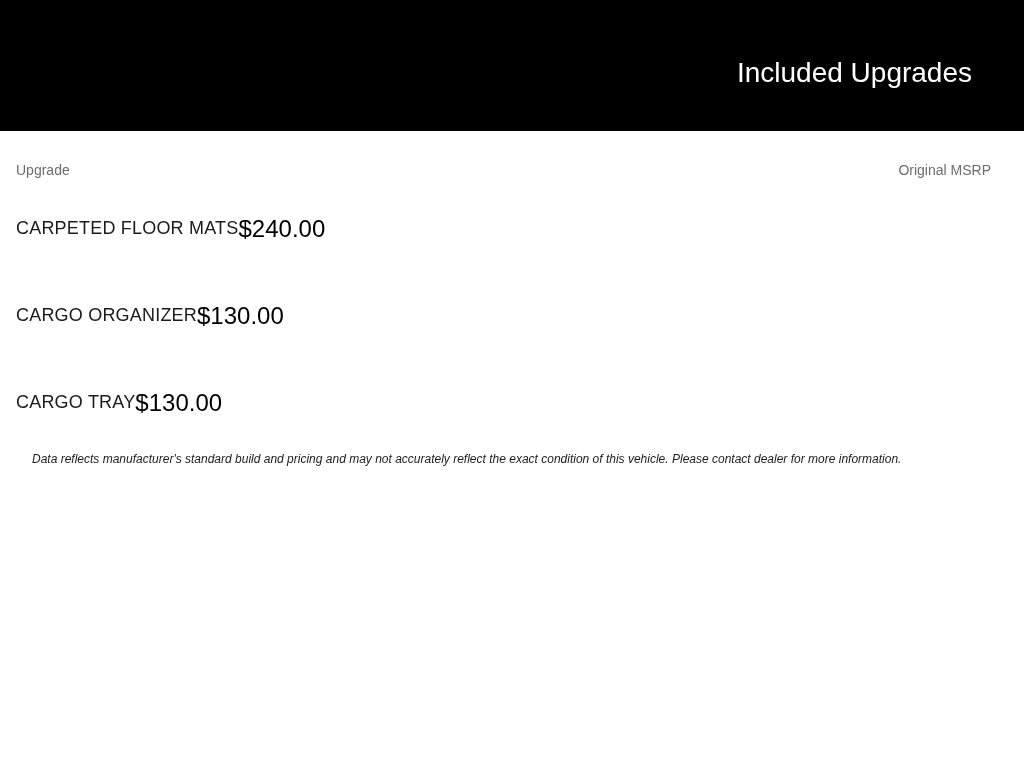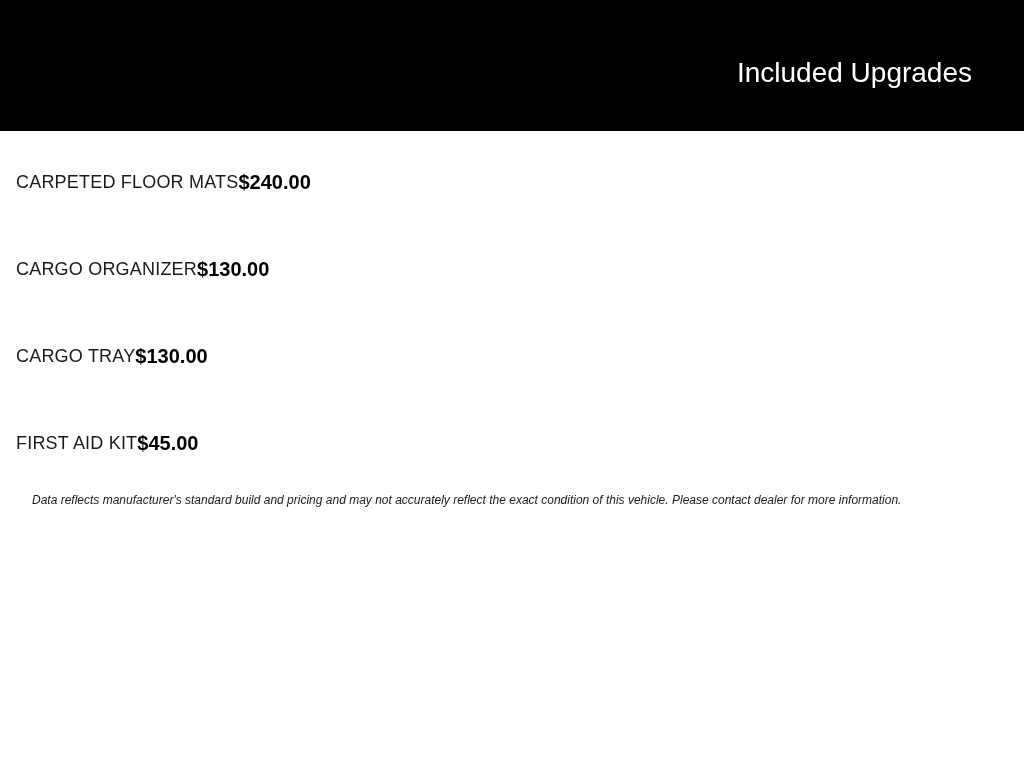--- a/index.html
+++ b/index.html
@@ -44,22 +44,22 @@
     height: 87px;
     display: flex;
     align-items: center;
   }
   .cell-name {
     font-size: 18px;
     color: #1b1b1b;
     letter-spacing: 0.2px;
   }
   .cell-price {
-    font-size: 20px;
-    font-weight: 700;
+    font-size: 24px;
+    font-weight: 400;
     color: #000000;
   }
   .disclaimer {
     margin: 6px 0 0 16px;
     font-size: 12px;
     font-style: italic;
     color: #1b1b1b;
     line-height: 14px;
   }
 </style>
@@ -67,36 +67,36 @@
 <body>
 
 <div class="page">
 
   <header class="hero">
     <h1 class="hero-title">Included Upgrades</h1>
   </header>
 
   <main class="content">
 
+    <div class="thead">
+      <span class="th">Upgrade</span>
+      <span class="th">Original MSRP</span>
+    </div>
 
     <div class="tbody" id="rows">
         <div class="row">
           <span class="cell-name">CARPETED FLOOR MATS</span>
           <span class="cell-price">$240.00</span>
         </div>
         <div class="row">
           <span class="cell-name">CARGO ORGANIZER</span>
           <span class="cell-price">$130.00</span>
         </div>
         <div class="row">
           <span class="cell-name">CARGO TRAY</span>
           <span class="cell-price">$130.00</span>
         </div>
-        <div class="row">
-          <span class="cell-name">FIRST AID KIT</span>
-          <span class="cell-price">$45.00</span>
-        </div>
       </div>
 
     <p class="disclaimer">Data reflects manufacturer's standard build and pricing and may not accurately reflect the exact condition of this vehicle. Please contact dealer for more information.</p>
 
   </main>
 </div>
 
 </body></html>

